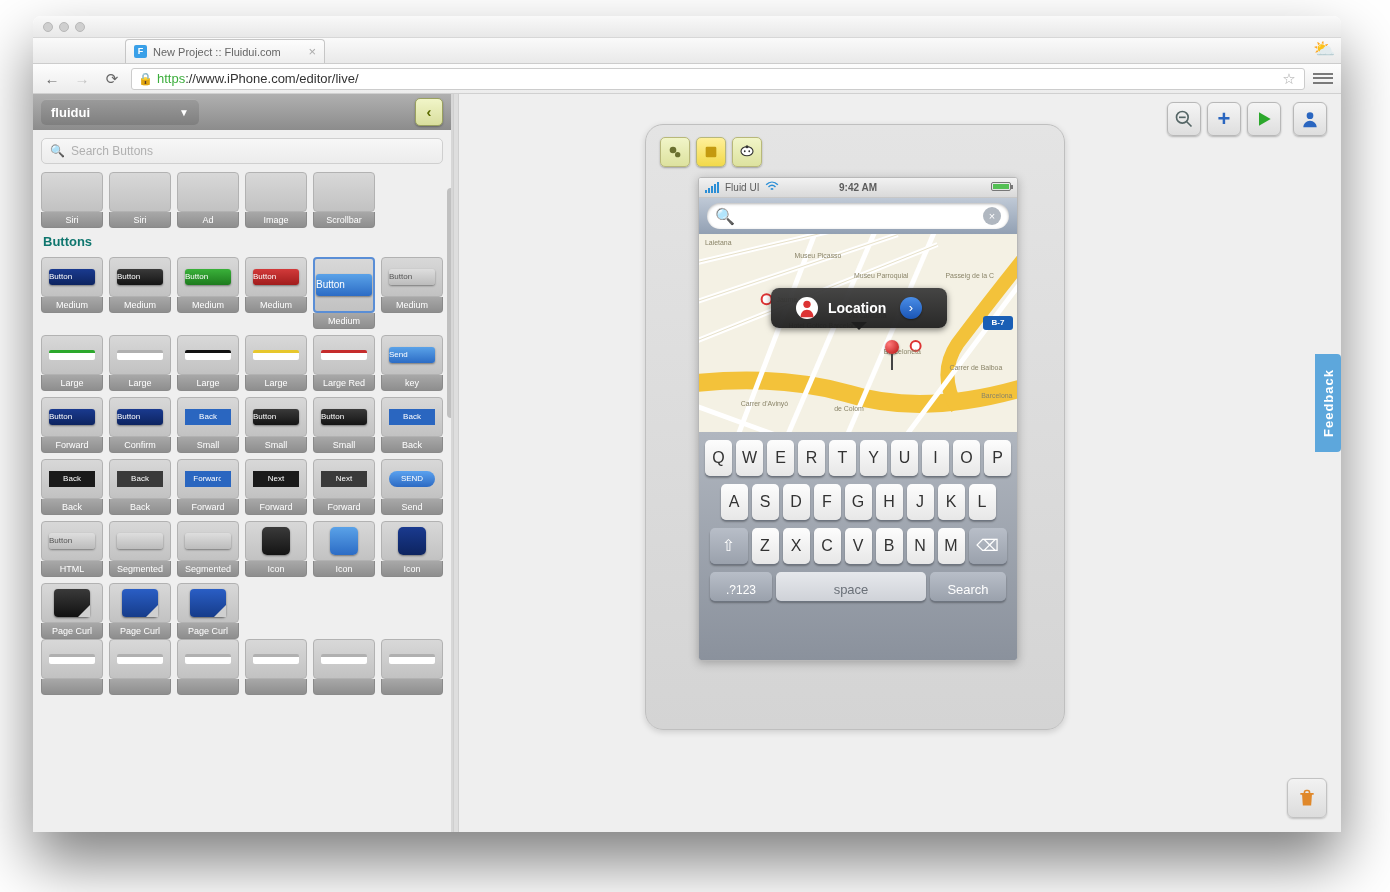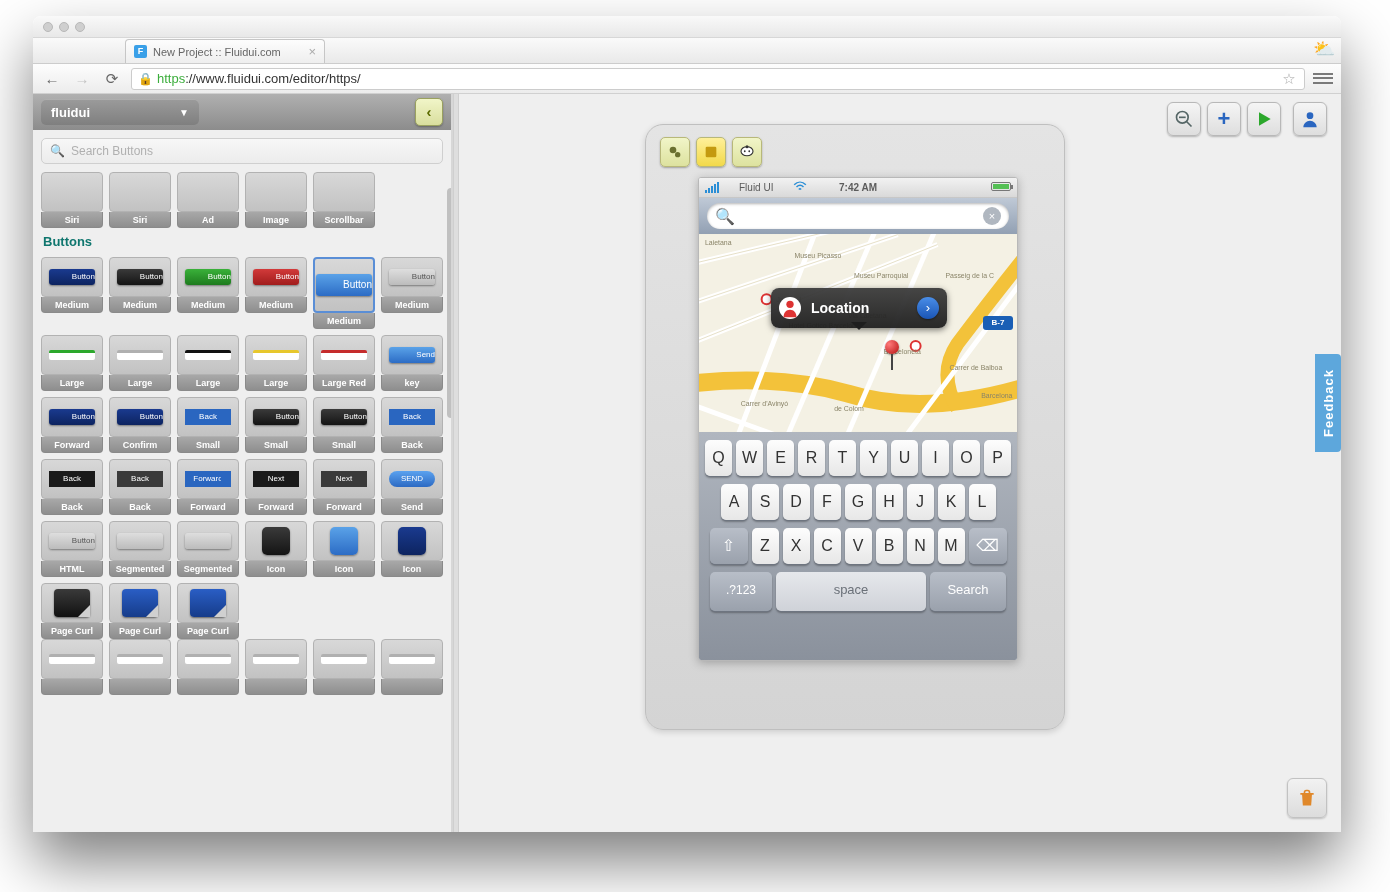--- a/index.html
+++ b/index.html
@@ -32,23 +32,23 @@
   .device-sel .caret { margin-left:auto; font-size:10px;}
   .collapse-btn { margin-left:auto; width:28px; height:28px; border-radius:5px; background:linear-gradient(#f1f5c8,#d9de9e); border:1px solid #9aa15f; color:#5c6b00; text-align:center; line-height:26px; font-size:15px; font-weight:bold; box-shadow:0 1px 2px rgba(0,0,0,0.3);}
   .search-row { padding:8px;}
   .search-box { height:26px; border:1px solid #cfcfcf; border-radius:5px; background:linear-gradient(#f7f7f7,#ececec); display:flex; align-items:center; padding:0 8px; color:#b0b0b0; font-size:12px; gap:6px;}
   .lib-scroll { flex:1; overflow:hidden; padding:0 8px 8px; position:relative;}
   .lib-content { position:relative;}
   .sec-title { color:#0f766e; font-size:13px; font-weight:bold; margin:6px 0 8px 2px;}
   .grid { display:grid; grid-template-columns:repeat(6,62px); gap:6px;}
   .widget { width:62px; cursor:default;}
   .w-prev { width:62px; height:40px; border-radius:4px; background:linear-gradient(#d8d8d8,#c2c2c2); border:1px solid #b2b2b2; display:flex; align-items:center; justify-content:center; overflow:hidden;}
-  .w-label { height:16px; line-height:16px; font-size:9px; color:#fff; text-align:center; background:linear-gradient(#a8a8a8,#8e8e8e); border-radius:0 0 4px 4px; border:1px solid #8a8a8a; border-top:none; overflow:hidden; white-space:nowrap;font-weight:bold;}
-  
-  .sw { width:46px; height:16px; border-radius:3px; font-size:8px; color:#fff; text-align:right; line-height:16px; box-shadow:0 1px 2px rgba(0,0,0,0.4);}
+  .w-label { height:16px; line-height:16px; font-size:9px; color:#fff; text-align:center; background:linear-gradient(#a8a8a8,#8e8e8e); border-radius:0 0 4px 4px; border:1px solid #8a8a8a; border-top:none; overflow:hidden; white-space:nowrap;}
+  
+  .sw { width:46px; height:16px; border-radius:3px; font-size:8px; color:#fff; text-align:left; line-height:16px; box-shadow:0 1px 2px rgba(0,0,0,0.4);}
   .sw.blue   { background:linear-gradient(#1a3a8f,#0d2460);}
   .sw.black  { background:linear-gradient(#3a3a3a,#141414);}
   .sw.green  { background:linear-gradient(#3ab13a,#1e7b1e);}
   .sw.red    { background:linear-gradient(#d23a3a,#a11c1c);}
   .sw.lblue  { background:linear-gradient(#5aa2e8,#2c6cc5);}
   .sw.grey   { background:linear-gradient(#dedede,#bcbcbc); color:#555;}
   .sw.chip   { width:28px; height:28px; border-radius:5px;}
   .pagechip  { width:36px; height:28px; border-radius:4px; position:relative; box-shadow:0 1px 2px rgba(0,0,0,0.5);}
   .pagechip.dk { background:linear-gradient(#3a3a3a,#111);}
   .pagechip.bl { background:linear-gradient(#2a5ec5,#163c8a);}
@@ -83,51 +83,51 @@
   .account-btn { position:absolute; right:14px; top:8px;}
   .canvas-tools { right:60px;}
   
   .device-area { position:absolute; left:186px; top:30px; width:420px; height:606px; border-radius:18px; background:linear-gradient(#e4e4e4,#d4d4d4); border:1px solid #bfbfbf; box-shadow:0 2px 6px rgba(0,0,0,0.15);}
   .dev-tools { position:absolute; left:14px; top:12px; display:flex; gap:6px;}
   .dev-tool { width:30px; height:30px; border-radius:5px; display:flex; align-items:center; justify-content:center; border:1px solid #b8b87a; box-shadow:0 1px 2px rgba(0,0,0,0.3);}
   .dev-tool.g1 { background:linear-gradient(#f1f5c8,#dde29f);}
   .dev-tool.g2 { background:linear-gradient(#fff09a,#f2d94a);}
   .dev-tool.g3 { background:linear-gradient(#f1f5c8,#dde29f);}
   .phone { position:absolute; left:52px; top:52px; width:320px; height:484px; border:1px solid #b8b8b8; border-radius:3px; background:#fff; box-shadow:0 2px 10px rgba(0,0,0,0.25); overflow:hidden;}
-  .statusbar { height:20px; background:linear-gradient(#f2f2f2,#d9d9d9); display:flex; align-items:center; font-size:10px; color:#5c5c5c; padding:0 6px; gap:20px; border-bottom:1px solid #c7c7c7;}
+  .statusbar { height:20px; background:linear-gradient(#f2f2f2,#d9d9d9); display:flex; align-items:center; font-size:10px; color:#5c5c5c; padding:0 6px; gap:6px; border-bottom:1px solid #c7c7c7;}
   .statusbar .sig { display:inline-flex; gap:1px; align-items:flex-end;}
   .statusbar .sig i { width:2px; background:#2a8ed6; display:inline-block;}
   .statusbar .sig i:nth-child(1){height:3px} .statusbar .sig i:nth-child(2){height:5px} .statusbar .sig i:nth-child(3){height:7px} .statusbar .sig i:nth-child(4){height:9px} .statusbar .sig i:nth-child(5){height:11px}
   .statusbar .wifi { color:#2a8ed6; font-size:12px;}
   .statusbar .time { position:absolute; left:0; right:0; text-align:center; font-weight:bold;}
   .statusbar .batt { margin-left:auto;}
   .batt-body { display:inline-block; width:20px; height:9px; border:1px solid #777; border-radius:2px; position:relative;}
   .batt-body::after { content:""; position:absolute; right:-3px; top:2px; width:2px; height:4px; background:#777;}
   .batt-fill { position:absolute; left:1px; top:1px; bottom:1px; width:16px; background:#55c055;}
   .phone-search { height:36px; background:linear-gradient(#bfc9d6,#92a0b3); display:flex; align-items:center; padding:0 8px;}
   .sfield { flex:1; height:26px; border-radius:13px; background:#fff; box-shadow:inset 0 1px 3px rgba(0,0,0,0.3); display:flex; align-items:center; padding:0 8px; color:#9aa;}
   .sfield .clear { margin-left:auto; width:18px; height:18px; border-radius:50%; background:#b0b7c0; color:#fff; text-align:center; line-height:18px; font-size:11px;}
   .map { height:198px; position:relative; background:#f3efe1; overflow:hidden;}
   .map svg { width:100%; height:100%;}
-  .callout { position:absolute; left:72px; top:54px; width:176px; height:40px; border-radius:8px; background:linear-gradient(rgba(60,60,60,0.95),rgba(30,30,30,0.95)); box-shadow:0 2px 6px rgba(0,0,0,0.5); display:flex; align-items:center; padding:0 8px; color:#fff; gap:10px;}
+  .callout { position:absolute; left:72px; top:54px; width:176px; height:40px; border-radius:8px; background:linear-gradient(rgba(60,60,60,0.95),rgba(30,30,30,0.95)); box-shadow:0 2px 6px rgba(0,0,0,0.5); display:flex; align-items:center; padding:0 25px; color:#fff; gap:10px;}
   .callout::after { content:""; position:absolute; left:50%; bottom:-10px; margin-left:-8px; border:8px solid transparent; border-top-color:rgba(30,30,30,0.95);}
   .co-icon { width:22px; height:22px; border-radius:50%; background:#fff; display:flex; align-items:center; justify-content:center; color:#d33; font-size:13px;}
   .co-arrow { width:22px; height:22px; border-radius:50%; background:linear-gradient(#4a8ee8,#1a55b5); margin-left:auto; color:#fff; text-align:center; line-height:22px; font-size:13px; box-shadow:0 1px 2px rgba(0,0,0,0.4);}
   .pin { position:absolute; left:186px; top:106px;}
   .pin-head { width:14px; height:14px; border-radius:50%; background:radial-gradient(circle at 30% 30%,#ff7a7a,#b51010); box-shadow:0 1px 2px rgba(0,0,0,0.5);}
   .pin-stem { width:2px; height:16px; background:#444; margin:0 auto;}
   .road-badge { position:absolute; right:4px; top:82px; width:30px; height:14px; border-radius:3px; background:#1a5fb5; color:#fff; font-size:8px; text-align:center; line-height:14px; font-weight:bold;}
   
   .kbd { height:230px; background:linear-gradient(#b0b6bf,#8a919c); padding:8px 4px; color:#333;}
   .krow { display:flex; justify-content:center; gap:4px; margin-bottom:8px;}
   .key { width:27px; height:36px; border-radius:5px; background:linear-gradient(#fdfdfd,#e7e7e7); box-shadow:0 1px 0 #6e7580,0 2px 2px rgba(0,0,0,0.3); text-align:center; line-height:36px; font-size:16px; font-weight:500;}
   .key.sp { background:linear-gradient(#b8bec8,#9aa1ac); color:#fff;}
   .key.shift { width:38px;}
   .key.bksp { width:38px;}
-  .krow.bottom .key { height:39px;}
+  .krow.bottom .key { height:29px;}
   .key.sym  { width:62px; font-size:12px; color:#fff;}
   .key.space{ width:150px; font-size:13px; background:linear-gradient(#e6e8ec,#cfd2d8); color:#6a7078;}
   .key.search{ width:76px; font-size:13px; color:#fff;}
   
   .feedback { position:absolute; right:0; top:260px; width:26px; height:98px; background:#5da7dc; color:#fff; border-radius:4px 0 0 4px; writing-mode:vertical-rl; text-align:center; font-size:13px; font-weight:bold; letter-spacing:1px; display:flex; align-items:center; justify-content:center; transform:rotate(180deg);}
   .trash { position:absolute; right:14px; bottom:14px; width:40px; height:40px; border-radius:6px; background:linear-gradient(#f2f2f2,#dcdcdc); border:1px solid #c2c2c2; box-shadow:0 1px 2px rgba(0,0,0,0.2); display:flex; align-items:center; justify-content:center; color:#e0882a;}
 </style>
 </head>
 <body>
 
@@ -143,21 +143,21 @@
       <span class="close">×</span>
     </div>
   </div>
   <div class="addr-row">
     <div class="nav-btn">←</div>
     <div class="nav-btn" style="color:#c4c4c4">→</div>
     <div class="nav-btn">⟳</div>
     <div class="addr-bar">
       <span class="lock">🔒</span>
       <span class="https">https</span>
-      <span class="path">://www.fluidui.com/editor/https/</span>
+      <span class="path">://www.iPhone.com/editor/live/</span>
       <span class="star">☆</span>
     </div>
     <div class="hamb">
         <div></div>
         <div></div>
         <div></div>
       </div>
   </div>
   <div class="weather">⛅</div>
 
@@ -518,21 +518,21 @@
                 <i></i>
               </span>
             <span>Fluid UI</span>
             <span class="wifi">
               <svg width="14" height="11" viewBox="0 0 24 18" fill="none" stroke="#2a8ed6" stroke-width="2.5">
                   <path d="M2 6c6-6 14-6 20 0"></path>
                   <path d="M6 10c4-4 8-4 12 0"></path>
                   <path d="M10 14c1.3-1.3 2.7-1.3 4 0"></path>
                 </svg>
             </span>
-            <span class="time">7:42 AM</span>
+            <span class="time">9:42 AM</span>
             <span class="batt"><span class="batt-body"><span class="batt-fill"></span></span></span>
           </div>
           <div class="phone-search">
             <div class="sfield">
               <span>🔍</span>
               <span class="clear">×</span>
             </div>
           </div>
           <div class="map">
             <svg viewBox="0 0 320 198">

